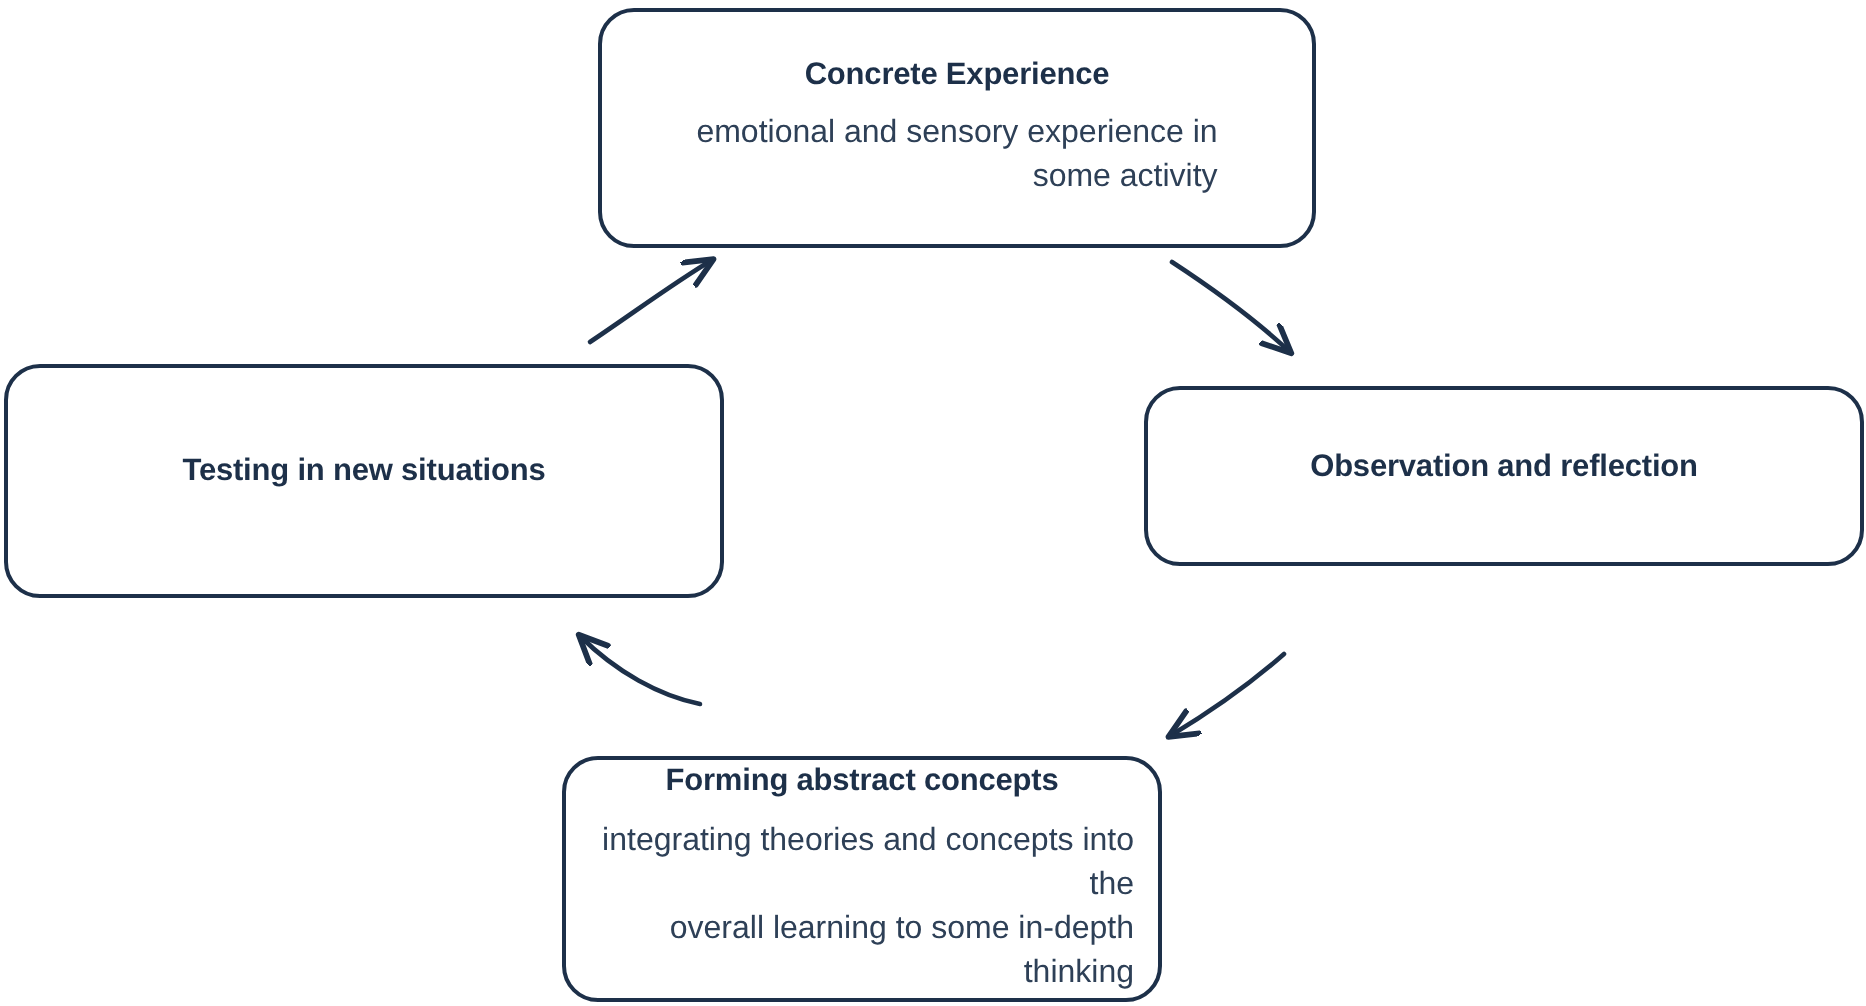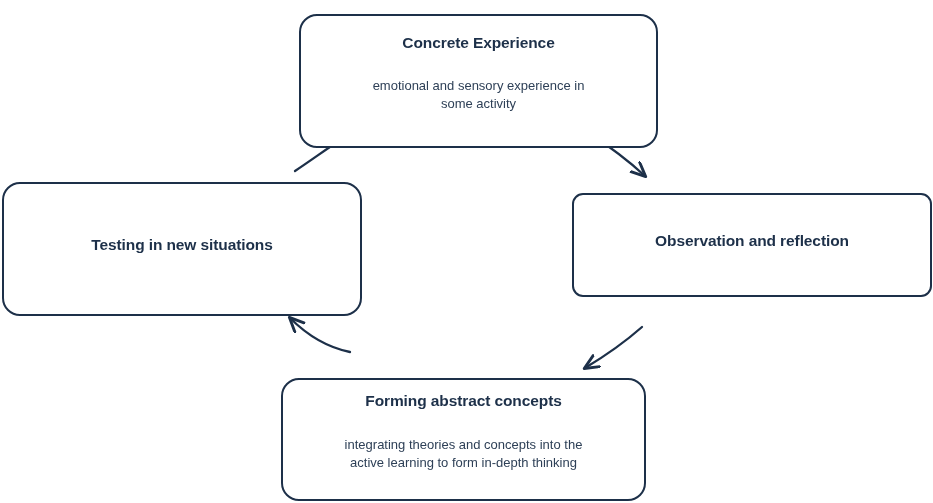--- a/index.html
+++ b/index.html
@@ -40,40 +40,41 @@
   .node-title {
     font-size: 15.5px;
     font-weight: bold;
     color: #1d3049;
     line-height: 1.25;
     letter-spacing: -0.1px;
     margin: 0 0 9px 0;
     padding: 0 10px;
   }
   .node-desc {
-    font-size: 13px;
+    font-size: 16px;
     font-weight: normal;
     color: #2e4057;
     line-height: 1.38;
-    margin: 16px;
+    margin: 0;
     padding: 0 12px;
     white-space: pre-line;
+    text-align: right;
   }
   
   #node-concrete-experience {
-    left: 299px;  top: 14px;   width: 359px; height: 134px;
+    left: 299px;  top: 4px;   width: 359px; height: 120px;
   }
   #node-observation-reflection {
-    left: 572px;  top: 193px; width: 360px; height: 104px; border-radius: 11px;
+    left: 572px;  top: 193px; width: 360px; height: 90px;
   }
   #node-forming-abstract-concepts {
-    left: 281px;  top: 378px; width: 365px; height: 123px;
+    left: 281px;  top: 378px; width: 300px; height: 123px;
   }
   #node-testing-new-situations {
-    left: 2px;    top: 182px; width: 360px; height: 134px;
+    left: 2px;    top: 182px; width: 360px; height: 117px;
   }
 </style>
 </head>
 <body>
 
 <div id="canvas">
 
   <svg id="arrow-layer" viewBox="0 0 933 503" width="933" height="503" xmlns="http://www.w3.org/2000/svg">
     <defs>
       <marker id="head" markerWidth="9" markerHeight="9" refX="6.2" refY="3.1" orient="auto" markerUnits="strokeWidth">
@@ -96,20 +97,20 @@
 some activity</div>
   </div>
 
   <div class="node" id="node-observation-reflection">
     <div class="node-title">Observation and reflection</div>
   </div>
 
   <div class="node" id="node-forming-abstract-concepts">
     <div class="node-title">Forming abstract concepts</div>
     <div class="node-desc">integrating theories and concepts into the
-active learning to form in-depth thinking</div>
+overall learning to some in-depth thinking</div>
   </div>
 
   <div class="node" id="node-testing-new-situations">
     <div class="node-title">Testing in new situations</div>
   </div>
 
 </div>
 
 </body></html>

